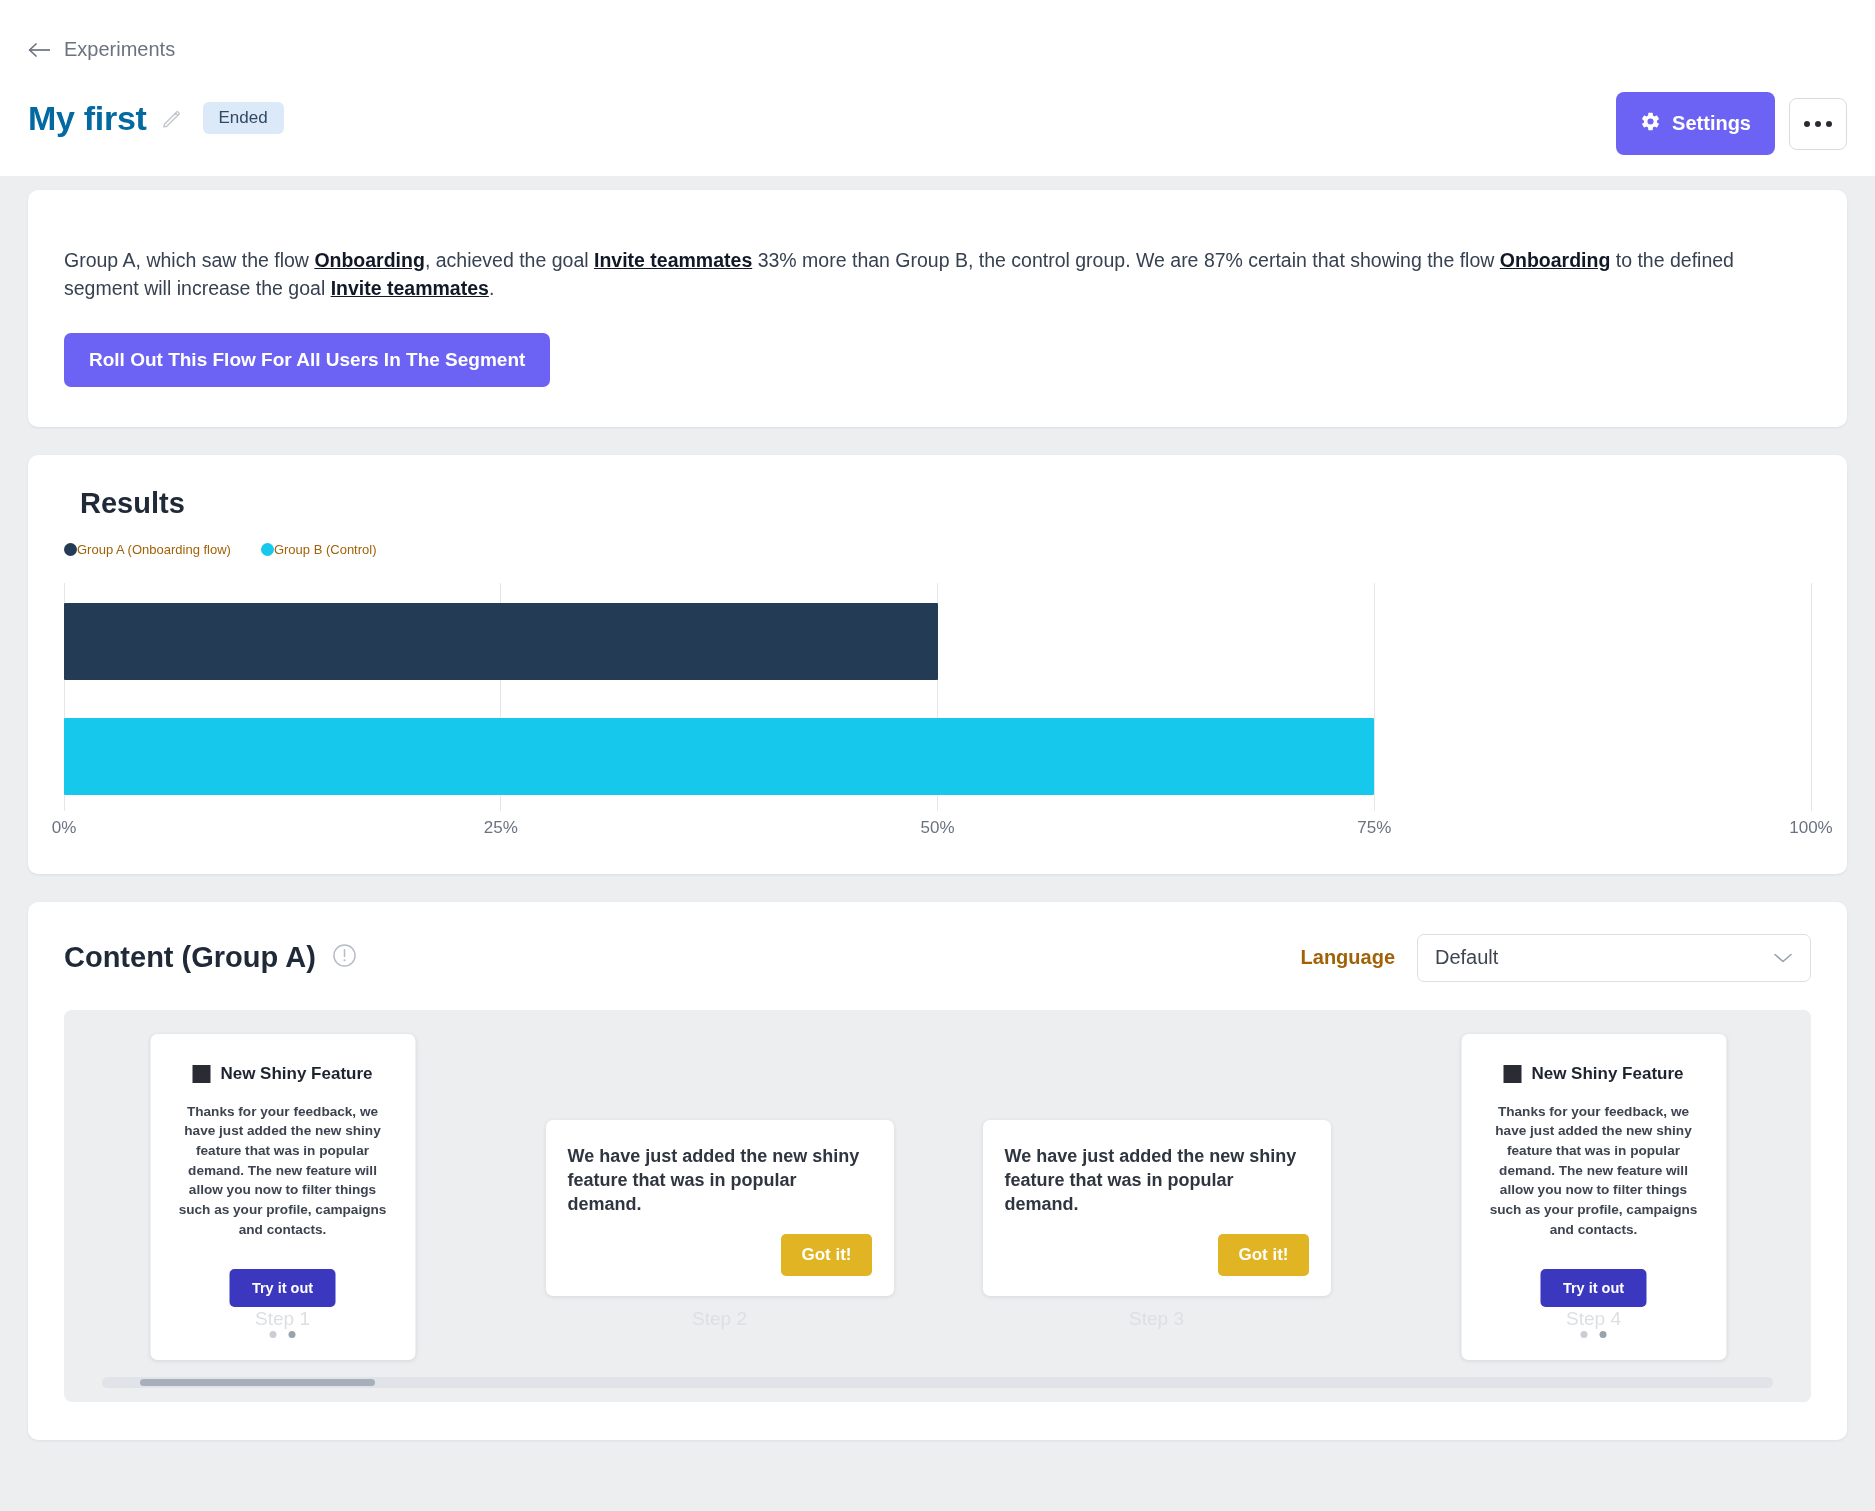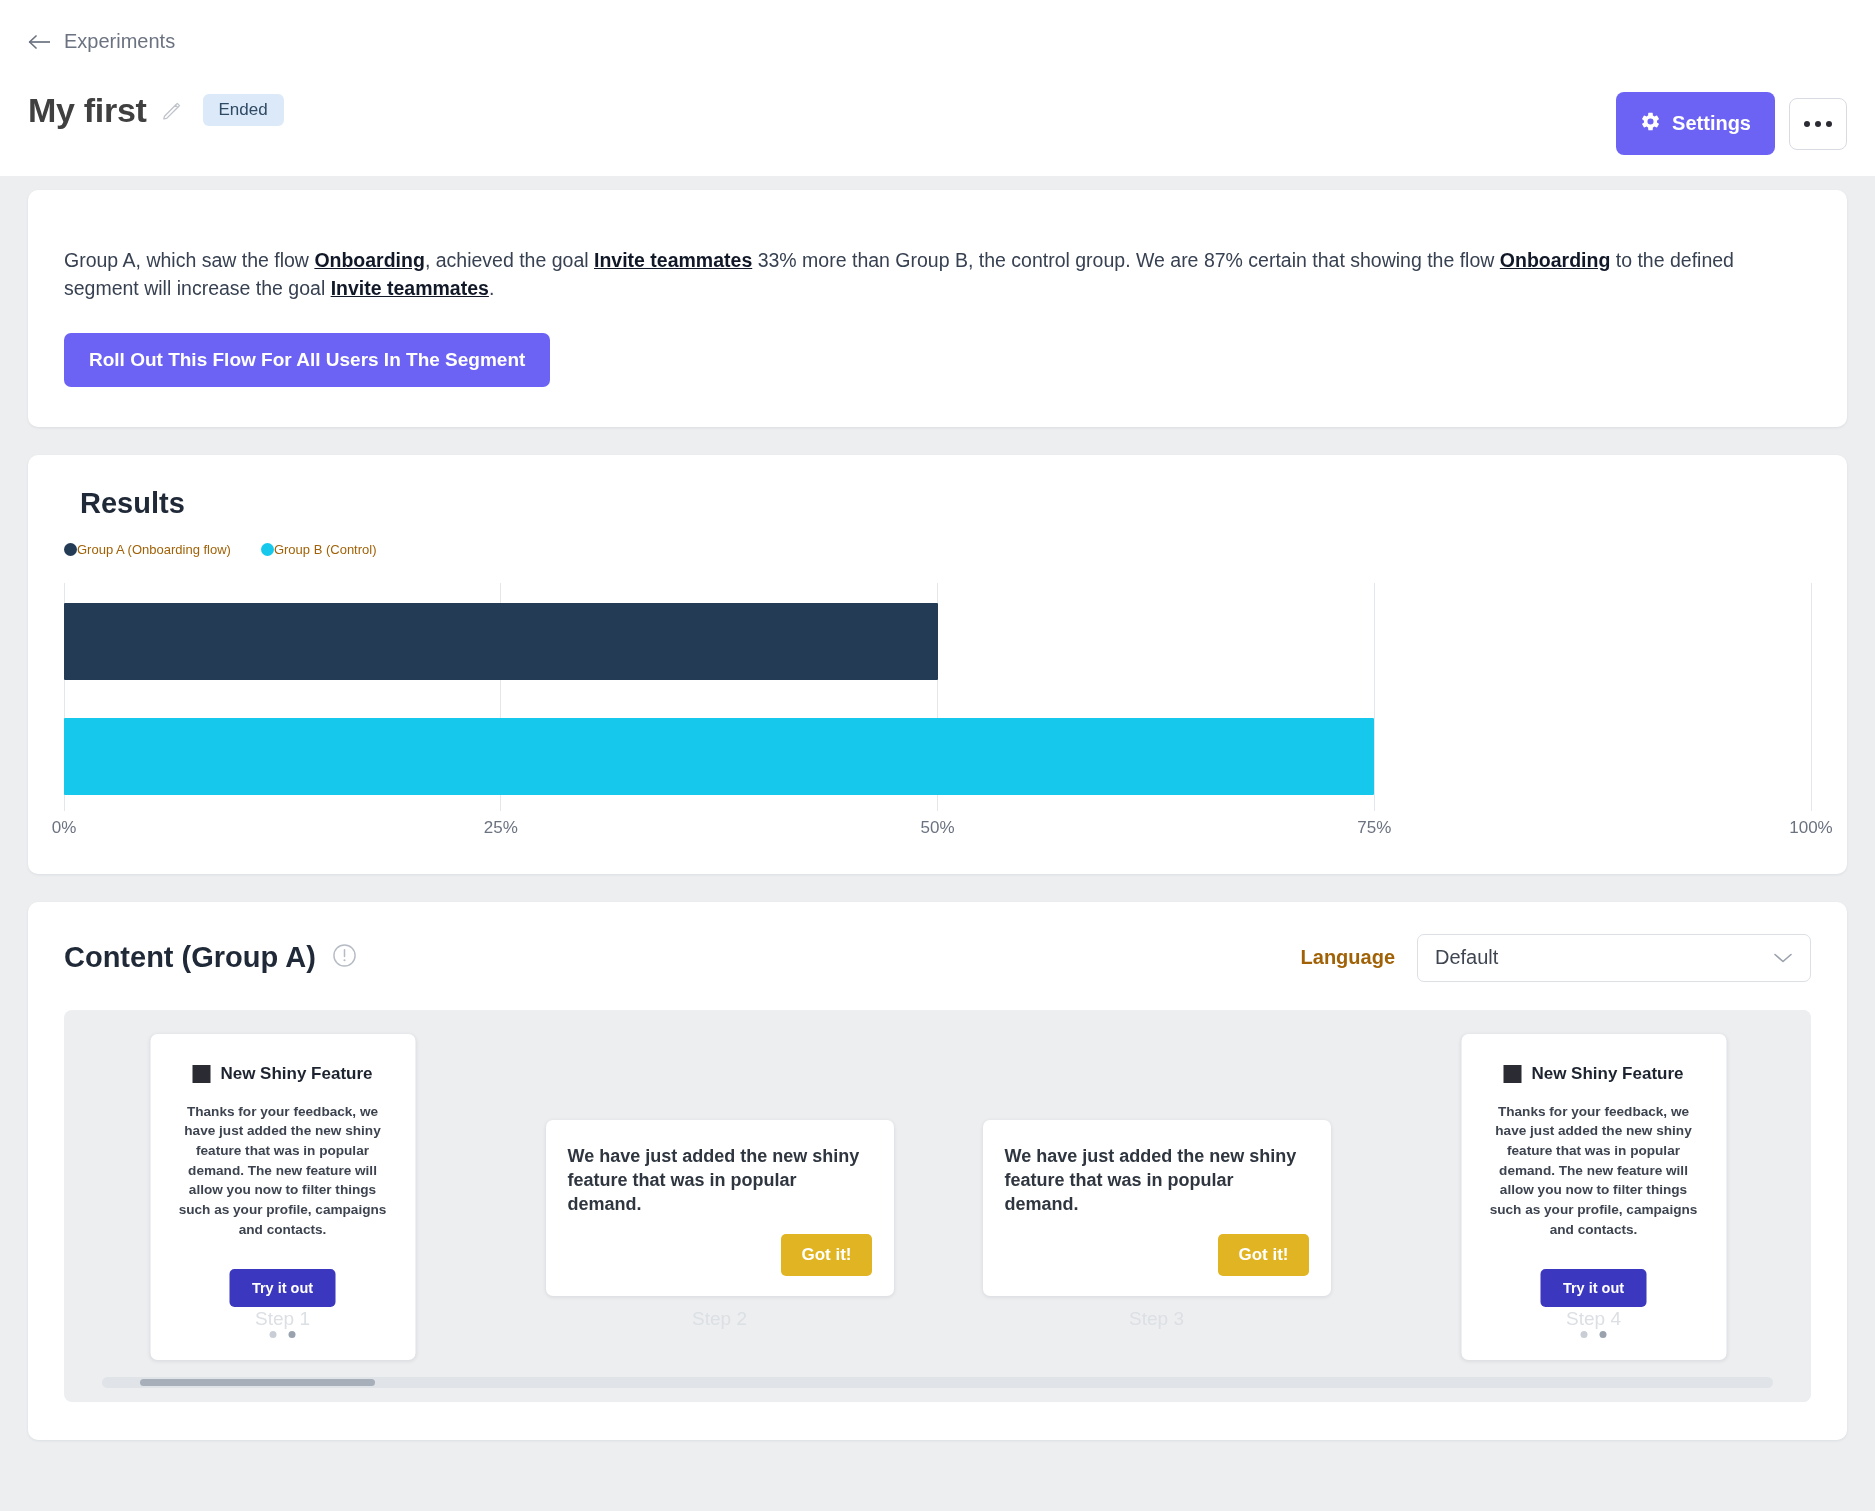--- a/index.html
+++ b/index.html
@@ -8,21 +8,21 @@
     height: 1511px;
     background: #ffffff;
     font-family: "Liberation Sans", sans-serif;
     overflow: hidden;
   }
   body { position: relative; }
 
   
   .topbar {
     background: #ffffff;
-    padding: 30px 28px 0 28px;
+    padding: 38px 28px 0 28px;
     height: 176px;
     position: relative;
   }
   .breadcrumb {
     display: inline-flex;
     align-items: center;
     gap: 12px;
     color: #6b7280;
     font-size: 20px;
     cursor: pointer;
@@ -35,21 +35,21 @@
   .breadcrumb .arrow svg { display: block; }
 
   .title-row {
     display: flex;
     align-items: center;
     margin-top: 36px;
   }
   .page-title {
     font-size: 34px;
     font-weight: bold;
-    color: #404040;
+    color: #0369a1;
     letter-spacing: -0.3px;
   }
   .pencil-icon {
     margin-left: 14px;
     width: 22px; height: 22px;
     opacity: .55;
   }
   .badge-ended {
     margin-left: 20px;
     background: #dce9f8;

